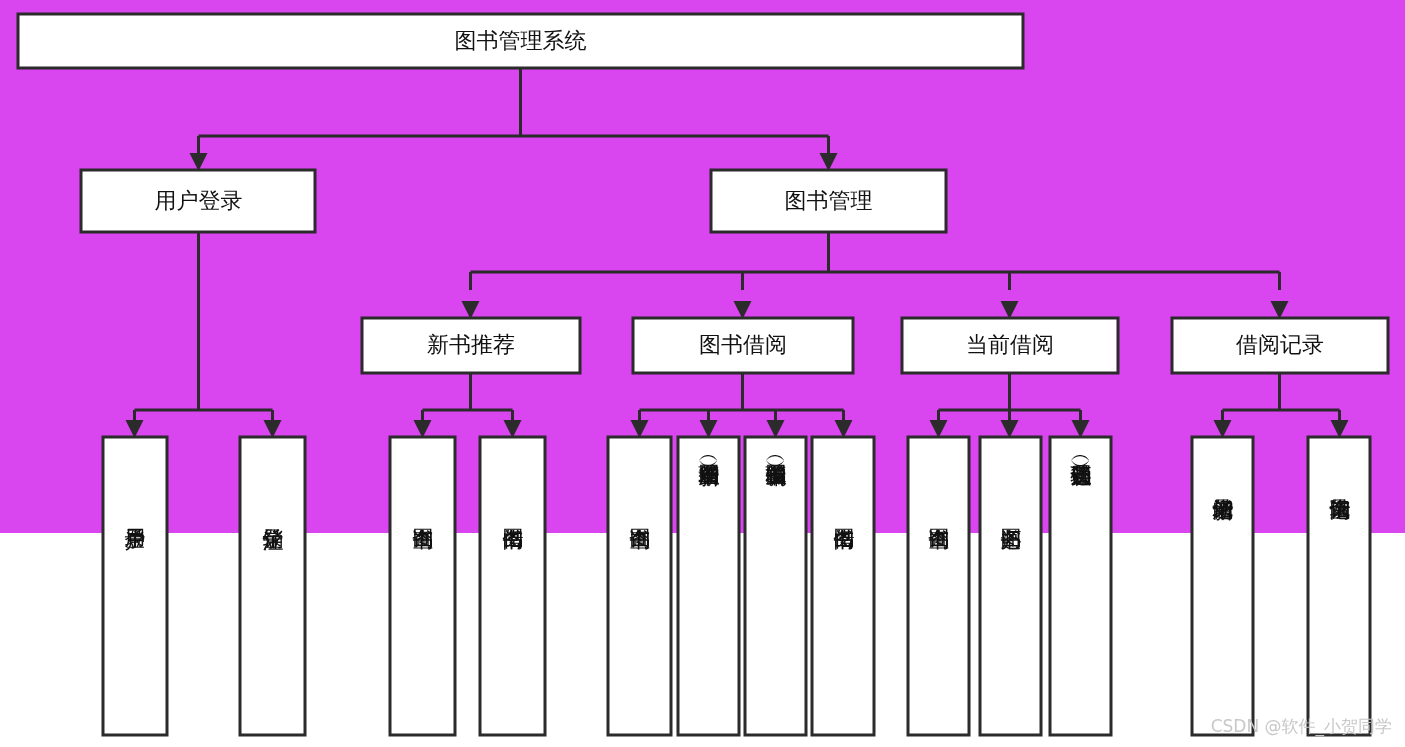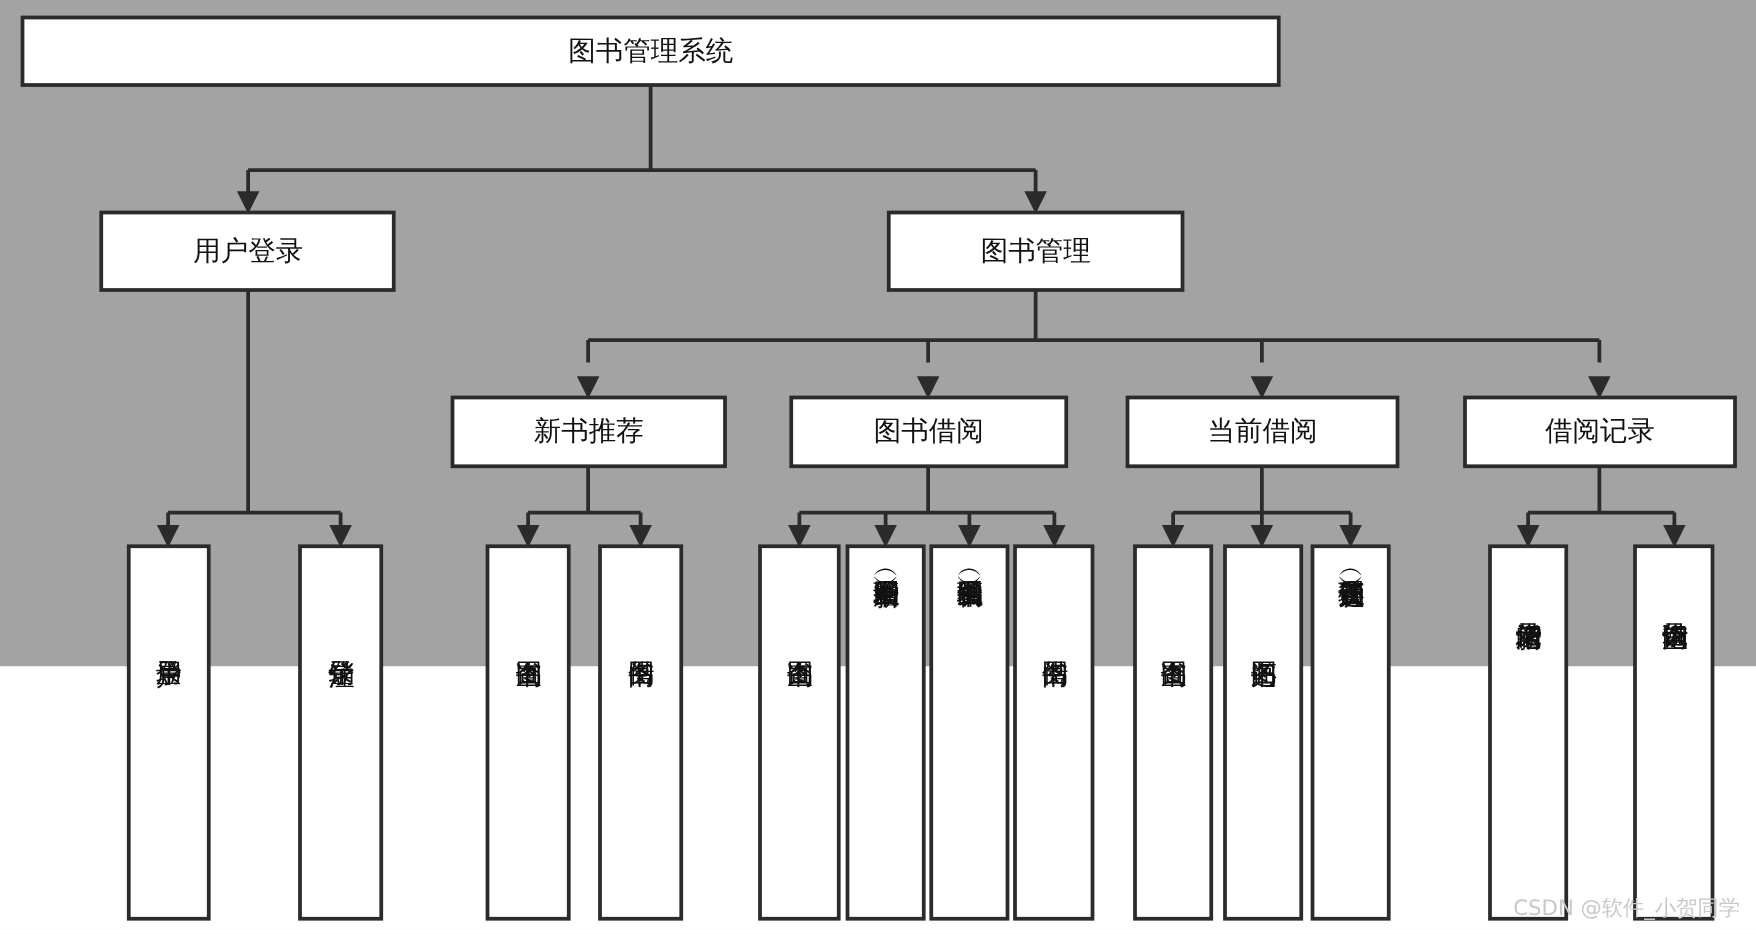--- a/index.html
+++ b/index.html
@@ -11,21 +11,21 @@
   body {
     width: 1405px;
     height: 747px;
     overflow: hidden;
     font-family: "DejaVu Sans", "Liberation Sans", sans-serif;
   }
   #diagram-root {
     position: relative;
     width: 1405px;
     height: 533px;
-    background: #a3a3a3;
+    background: #d946ef;
   }
   svg.diagram-canvas {
     position: absolute;
     left: 0;
     top: 0;
     width: 1405px;
     height: 747px;
     display: block;
   }
   .node-rect {

